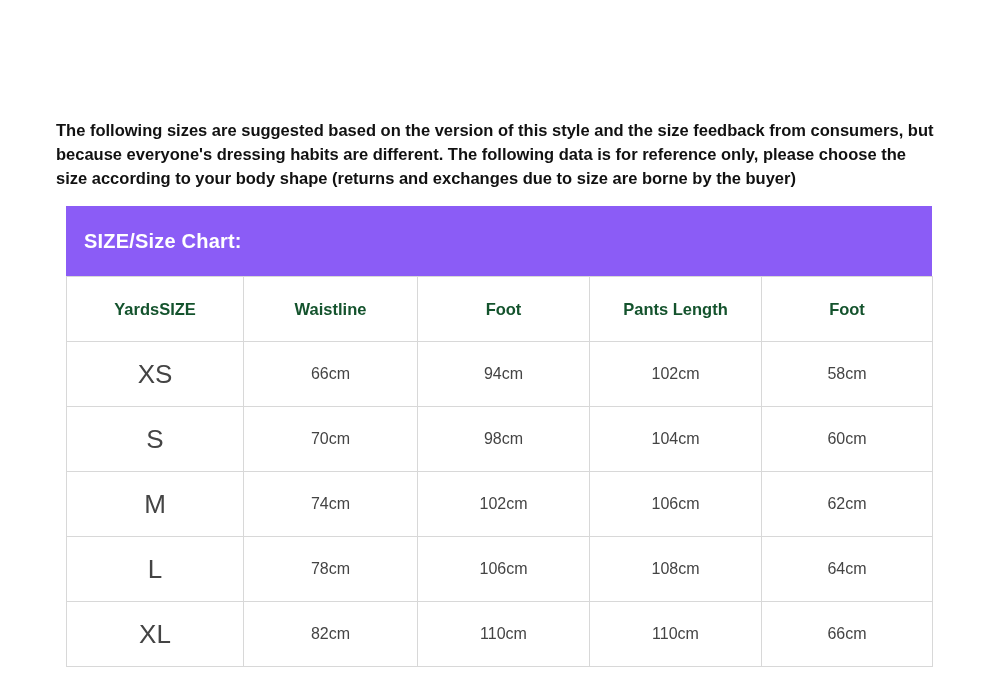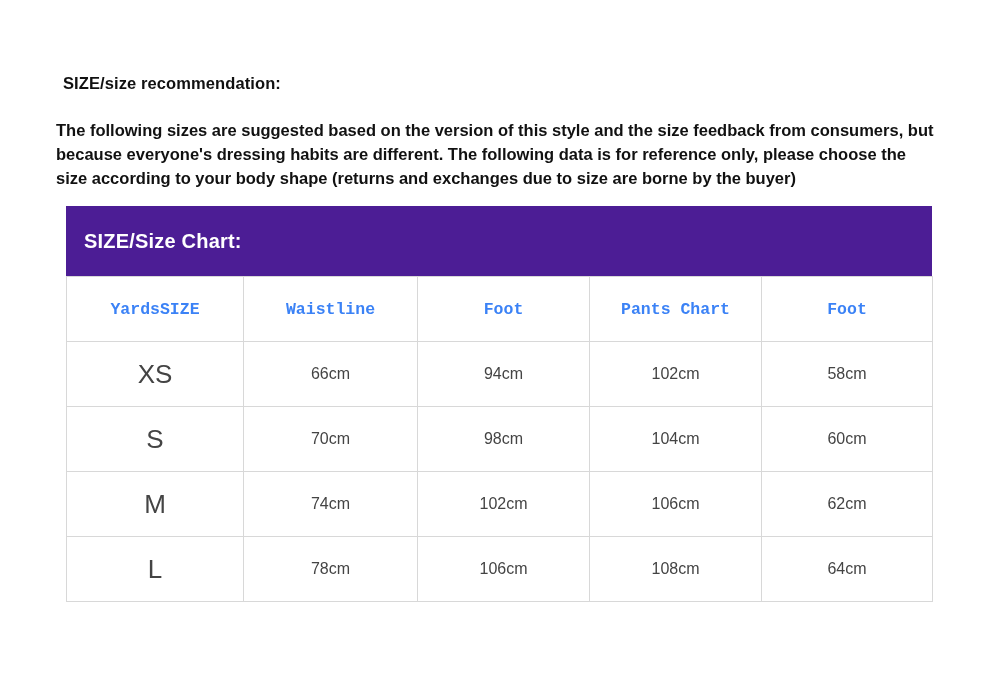--- a/index.html
+++ b/index.html
@@ -39,21 +39,21 @@
     line-height: 24px;
     color: #111111;
   }
   .table-wrap {
     position: absolute;
     left: 66px;
     top: 206px;
     width: 866px;
   }
   .chart-title-bar {
-    background: #4c1d95;
+    background: #8b5cf6;
     height: 70px;
     display: flex;
     align-items: center;
     padding-left: 18px;
     box-sizing: border-box;
   }
   .chart-title-bar .title {
     color: #ffffff;
     font-size: 20px;
     font-weight: bold;
@@ -67,22 +67,21 @@
   table.size-table th,
   table.size-table td {
     border: 1px solid #d8d8d8;
     text-align: center;
     color: #3a3a3a;
   }
   table.size-table th {
     height: 62px;
     font-size: 16.5px;
     font-weight: bold;
-    color: #3b82f6;
-    font-family: Liberation Mono, monospace;
+    color: #14532d;
   }
   table.size-table td {
     height: 62px;
     font-size: 16px;
     font-weight: normal;
     color: #444444;
   }
   table.size-table td.first-col {
     font-size: 26px;
   }
@@ -90,21 +89,20 @@
   col.c1 { width: 174px; }
   col.c2 { width: 172px; }
   col.c3 { width: 172px; }
   col.c4 { width: 171px; }
 </style>
 </head>
 <body>
 
 <div class="page">
 
-  <div class="heading">SIZE/size recommendation:</div>
 
   <div class="intro">The following sizes are suggested based on the version of this style and the size feedback from consumers, but because everyone's dressing habits are different. The following data is for reference only, please choose the size according to your body shape (returns and exchanges due to size are borne by the buyer)</div>
 
   <div class="table-wrap">
 
     <div class="chart-title-bar">
       <span class="title">SIZE/Size Chart:</span>
     </div>
 
     <table class="size-table">
@@ -113,21 +111,21 @@
           <col class="c1">
           <col class="c2">
           <col class="c3">
           <col class="c4">
       </colgroup>
       <thead>
         <tr>
           <th>YardsSIZE</th>
           <th>Waistline</th>
           <th>Foot</th>
-          <th>Pants Chart</th>
+          <th>Pants Length</th>
           <th>Foot</th>
         </tr>
       </thead>
       <tbody>
         <tr>
           <td class="first-col">XS</td>
           <td>66cm</td>
           <td>94cm</td>
           <td>102cm</td>
           <td>58cm</td>
@@ -146,18 +144,25 @@
           <td>106cm</td>
           <td>62cm</td>
         </tr>
         <tr>
           <td class="first-col">L</td>
           <td>78cm</td>
           <td>106cm</td>
           <td>108cm</td>
           <td>64cm</td>
         </tr>
+        <tr>
+          <td class="first-col">XL</td>
+          <td>82cm</td>
+          <td>110cm</td>
+          <td>110cm</td>
+          <td>66cm</td>
+        </tr>
       </tbody>
     </table>
 
   </div>
 
 </div>
 
 </body></html>

